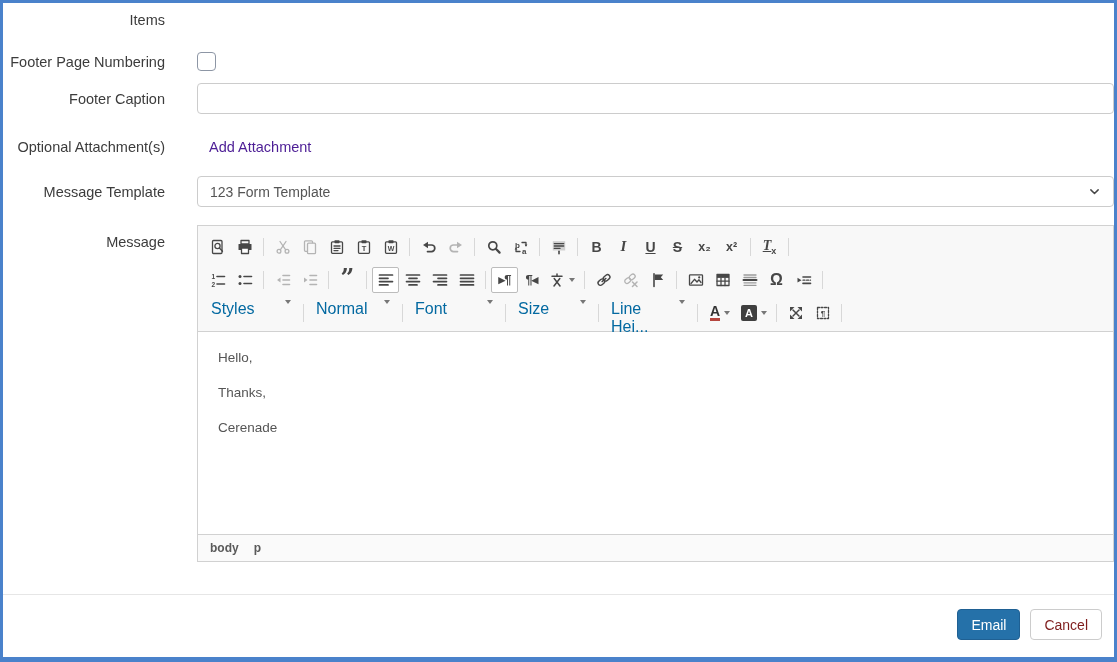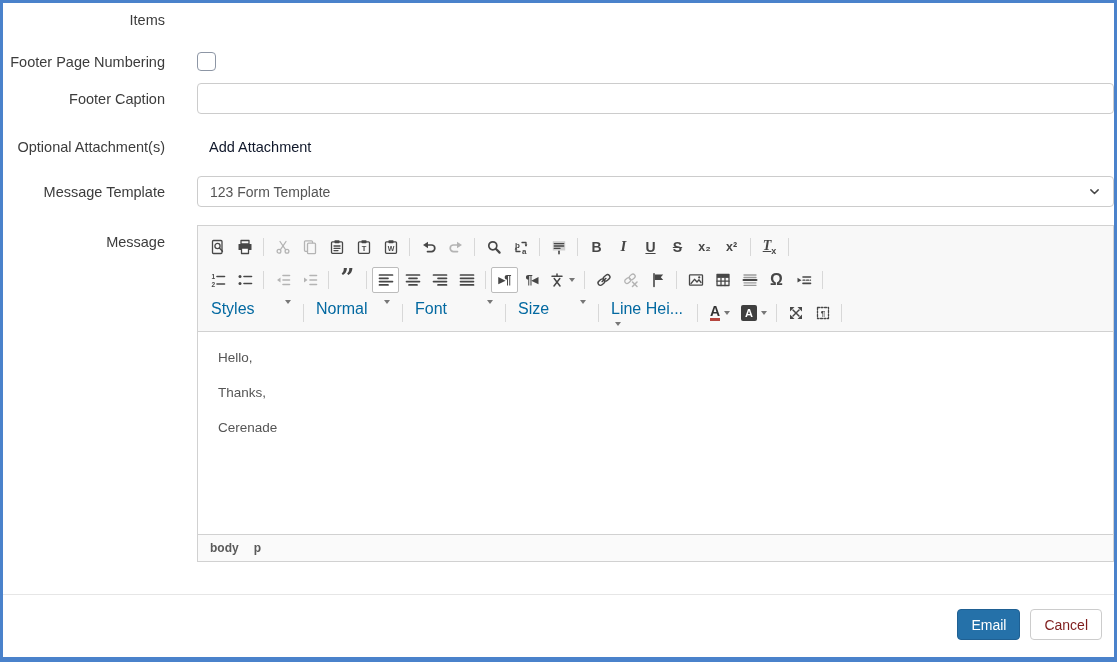--- a/index.html
+++ b/index.html
@@ -40,21 +40,21 @@
     border: 1px solid #8d96a5;
     border-radius: 4px;
     background: #fff;
   }
   .text-input {
     width: 100%; height: 31px;
     border: 1px solid #ccc; border-radius: 4px;
     font: 14px "Liberation Sans", sans-serif;
     color: #555; padding: 0 10px; outline: none;
   }
-  .link { font-size: 14.5px; color: #0f172a; text-decoration: none; margin-left: 12px; display: inline-block; cursor: pointer; }
+  .link { font-size: 14.5px; color: #4c1d95; text-decoration: none; margin-left: 12px; display: inline-block; cursor: pointer; }
   .select {
     width: 100%; height: 31px;
     border: 1px solid #ccc; border-radius: 4px;
     display: flex; align-items: center; justify-content: space-between;
     padding: 0 12px; font-size: 14px; color: #555;
     background: #fff; cursor: default;
   }
 
   
   .editor { border: 1px solid #d1d1d1; background: #fff; }
@@ -85,21 +85,21 @@
     border-left: 3.5px solid transparent;
     border-right: 3.5px solid transparent;
     border-top: 4.5px solid #777;
     margin-left: 4px;
   }
   .dd {
     height: 26px; display: flex; align-items: flex-start; justify-content: space-between;
     padding: 0 7px; font-size: 16px; color: #0369a1; cursor: pointer;
   }
   .dd-styles { width: 94px; } .dd-format { width: 88px; } .dd-font { width: 92px; }
-  .dd-size { width: 82px; } .dd-lineheight { width: 88px; flex-direction: column; }
+  .dd-size { width: 82px; } .dd-lineheight { width: 88px; }
   .colorA { font: 700 14px "Liberation Sans", sans-serif; color: #333; border-bottom: 3px solid #b5463f; line-height: 13px; }
   .bgA {
     width: 16px; height: 16px; background: #3f3f3f; border-radius: 2px;
     color: #fff; font: 700 11px "Liberation Sans", sans-serif;
     display: flex; align-items: center; justify-content: center;
   }
   .tbtn.wide { width: 34px; }
 
   .content { height: 202px; padding: 18px 20px; overflow: hidden; cursor: text; }
   .content p { font-size: 13.5px; color: #555; margin: 0 0 20px; }

